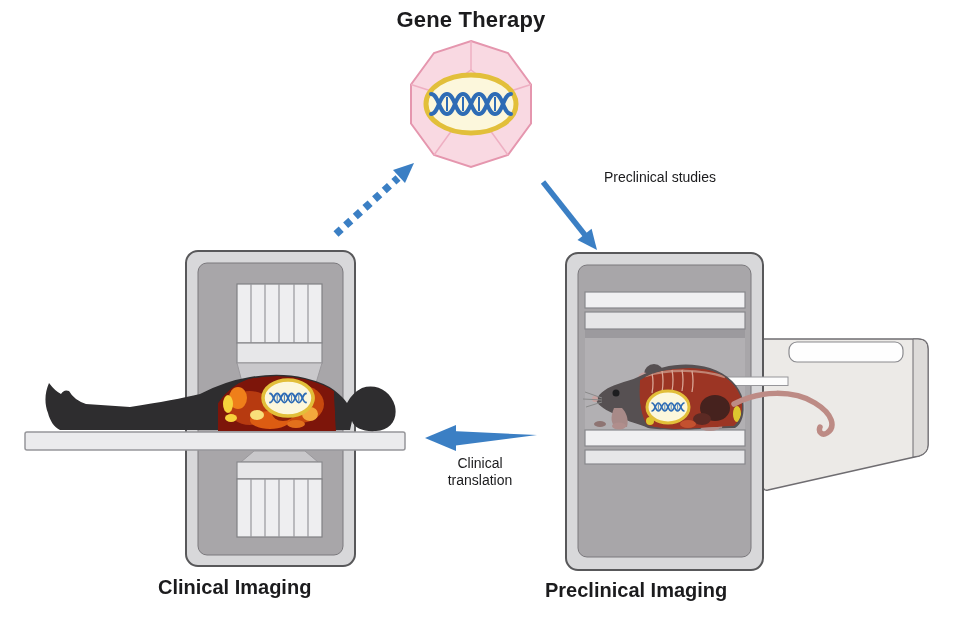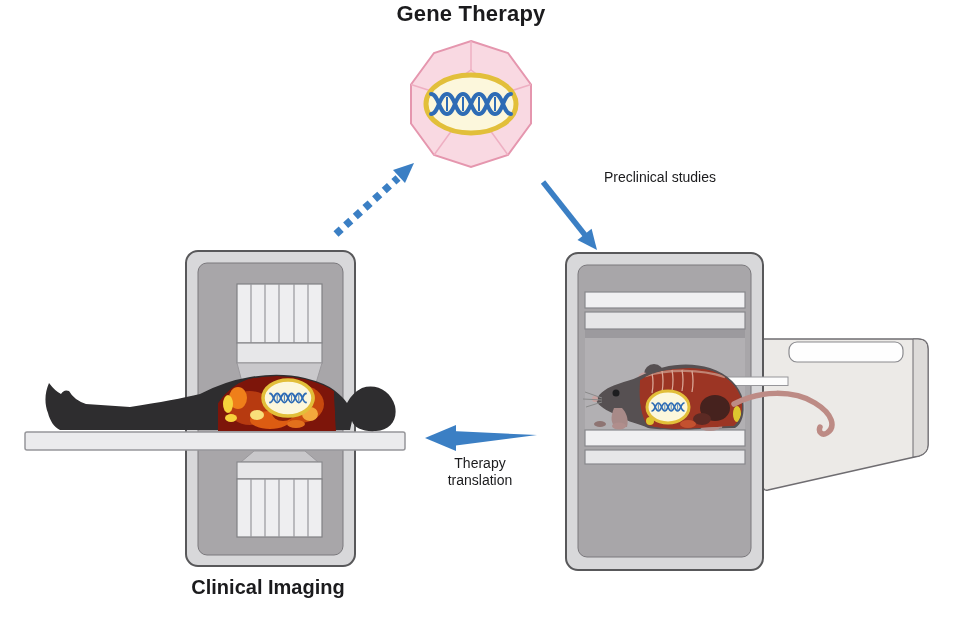--- a/index.html
+++ b/index.html
@@ -3,21 +3,21 @@
 <meta charset="utf-8">
 <style>
   html,body{margin:0;padding:0;background:#ffffff;}
   #canvas{
     position:relative;width:960px;height:640px;background:#ffffff;
     font-family:"Liberation Sans", sans-serif;overflow:hidden;
   }
   #art{position:absolute;left:0;top:0;width:960px;height:640px;}
   .lbl{position:absolute;color:var(--text_black,#1b1b1d);}
   .title{font-size:22px;font-weight:700;text-align:center;letter-spacing:.2px;}
-  .node-label{font-size:20px;font-weight:700;text-align:center;}
+  .node-label{font-size:20px;font-weight:700;text-align:left;}
   .arrow-label{font-size:14px;line-height:1.22;}
   .c-arrow{fill:var(--arrow_blue,#3b7fc4);}
   .c-arrow-s{stroke:var(--arrow_blue,#3b7fc4);}
   .c-dna{stroke:var(--dna_blue,#2e6cb5);}
   .c-gold-s{stroke:var(--plasmid_gold,#e2bf3a);}
   .c-cream{fill:var(--plasmid_cream,#fcf7dc);}
   .c-pink{fill:var(--capsid_pink_fill,#f9d9e2);stroke:var(--capsid_pink_stroke,#e596ae);}
   .c-pinkline{stroke:var(--capsid_facet_pink,#eeafc2);}
 </style>
 </head>
@@ -203,23 +203,24 @@
       <polygon points="452,431 537,435 452,446" class="c-arrow"></polygon>
       <polygon points="425,438 456,425 456,451" class="c-arrow"></polygon>
     </g>
 
     <g>
       <line x1="336" y1="234" x2="398" y2="178" class="c-arrow-s" stroke-width="7.5" stroke-dasharray="7 6"></line>
       <polygon points="414,163 405,183 393,170" class="c-arrow"></polygon>
     </g>
   </svg>
 
-  <div class="lbl title" style="left:331px;top:1px;width:280px;">Gene Therapy</div>
+  <div class="lbl title" style="left:331px;top:7px;width:280px;">Gene Therapy</div>
 
 
   <div class="lbl arrow-label" style="left:566px;top:169px;width:150px;text-align:right;">Preclinical studies</div>
 
-  <div class="lbl arrow-label" style="left:438px;top:455px;width:84px;text-align:center;">Therapy translation</div>
+  <div class="lbl arrow-label" style="left:438px;top:455px;width:84px;text-align:center;">Clinical translation</div>
 
   <div class="lbl node-label" style="left:158px;top:576px;width:220px;">Clinical Imaging</div>
 
+  <div class="lbl node-label" style="left:545px;top:579px;width:240px;">Preclinical Imaging</div>
 
 </div>
 
 </body></html>

